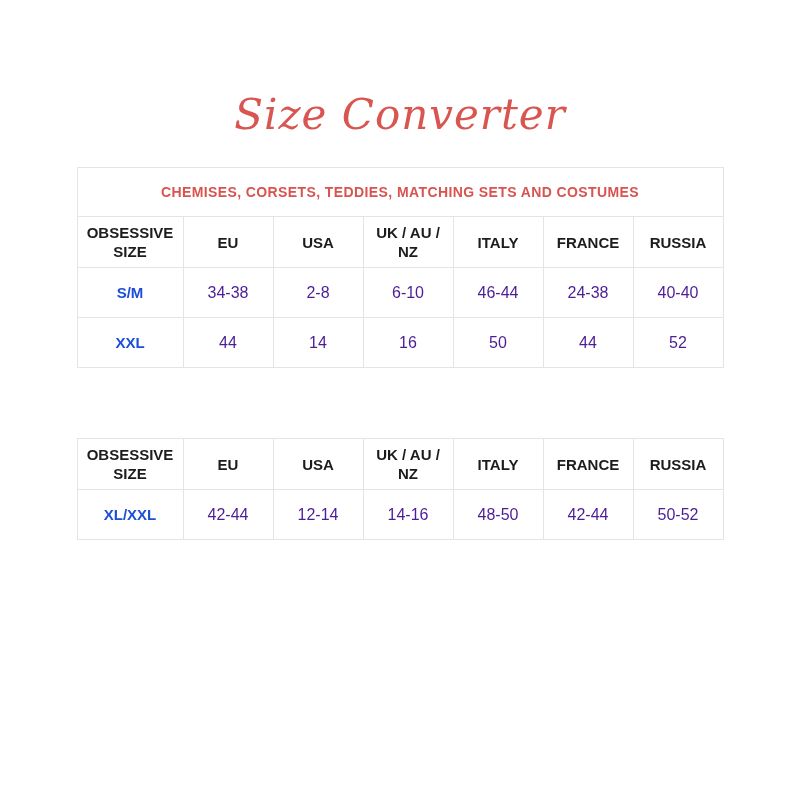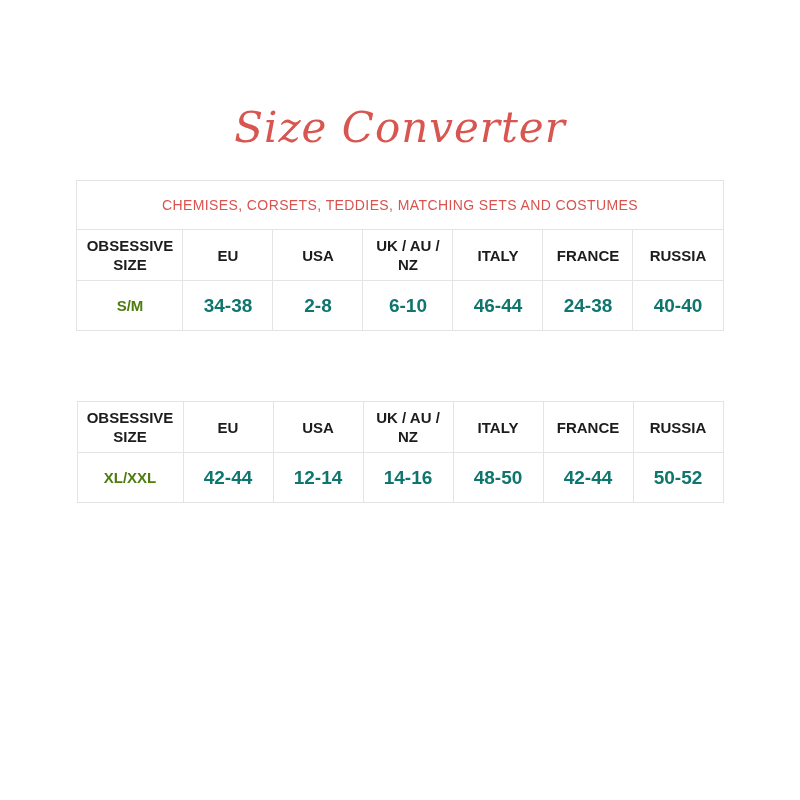--- a/index.html
+++ b/index.html
@@ -11,21 +11,21 @@
     height: 800px;
     overflow: hidden;
     font-family: "Liberation Sans", sans-serif;
   }
   .page {
     width: 800px;
     height: 800px;
     background: #ffffff;
   }
   .page-title {
-    margin: 13px;
+    margin: 0;
     padding-top: 90px;
     text-align: center;
     font-family: "DejaVu Serif", serif;
     font-style: italic;
     font-weight: normal;
     font-size: 42px;
     line-height: 50px;
     color: #d85550;
     letter-spacing: 1px;
   }
@@ -40,42 +40,41 @@
   table.size-table.second { margin-top: 70px; }
   .size-table td {
     border: 1px solid #e4e4e4;
     text-align: center;
     vertical-align: middle;
     padding: 2px 6px;
   }
   .caption-cell {
     height: 49px;
     color: #d9534f;
-    font-weight: normal;
+    font-weight: bold;
     font-size: 14px;
     letter-spacing: 0.4px;
   }
   .head-cell {
     height: 51px;
     font-weight: bold;
     font-size: 15px;
     color: #1c1c1c;
     line-height: 19px;
   }
   .data-row td { height: 50px; }
   .row-label {
     font-weight: bold;
     font-size: 15px;
-    color: #4d7c0f;
+    color: #1d4ed8;
     margin-left: 20px;
   }
   .data-cell {
-    font-size: 19px;
-    color: #0f766e;
-    font-weight: bold;
+    font-size: 16px;
+    color: #4c1d95;
   }
 </style>
 </head>
 <body>
 
 <div class="page">
 
   <h1 class="page-title">Size Converter</h1>
 
   <table class="size-table first">
@@ -103,20 +102,29 @@
       </tr>
       <tr class="data-row">
         <td class="row-label">S/M</td>
         <td class="data-cell">34-38</td>
         <td class="data-cell">2-8</td>
         <td class="data-cell">6-10</td>
         <td class="data-cell">46-44</td>
         <td class="data-cell">24-38</td>
         <td class="data-cell">40-40</td>
       </tr>
+      <tr class="data-row">
+        <td class="row-label">XXL</td>
+        <td class="data-cell">44</td>
+        <td class="data-cell">14</td>
+        <td class="data-cell">16</td>
+        <td class="data-cell">50</td>
+        <td class="data-cell">44</td>
+        <td class="data-cell">52</td>
+      </tr>
     </tbody>
   </table>
 
   <table class="size-table second">
     <colgroup>
       <col style="width:106px">
         <col style="width:90px">
         <col style="width:90px">
         <col style="width:90px">
         <col style="width:90px">

